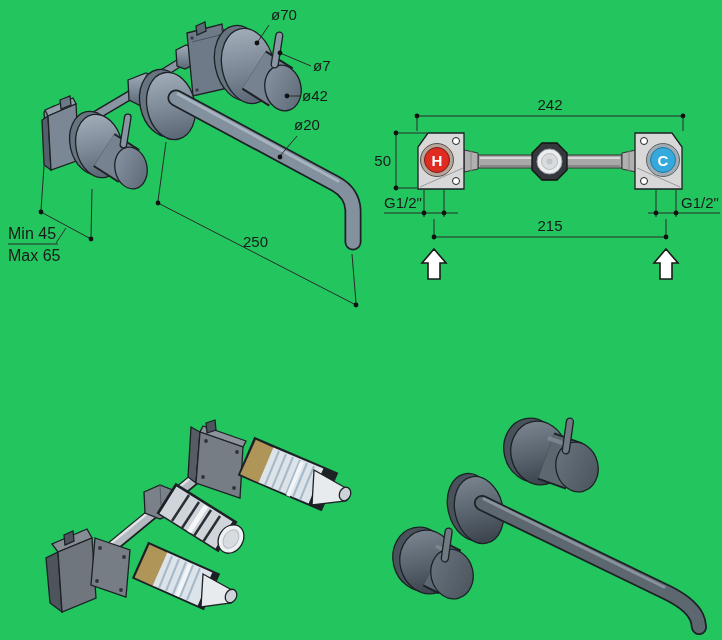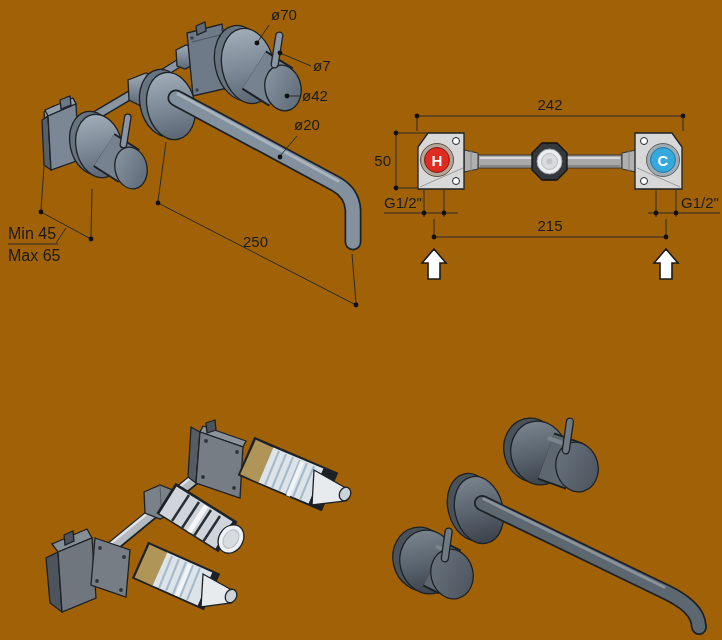--- a/index.html
+++ b/index.html
@@ -1,16 +1,16 @@
 <!DOCTYPE html>
 <html><head>
 <meta charset="utf-8">
 <style>
   html,body{margin:0;padding:0;background:#ffffff;}
-  .page{position:relative;width:722px;height:640px;background:#a16207;overflow:hidden;
+  .page{position:relative;width:722px;height:640px;background:#22c55e;overflow:hidden;
         font-family:"Liberation Sans",sans-serif;}
   svg{display:block;}
   .dim{stroke:#2b2b2b;stroke-width:1;fill:none;}
   .dimtxt{font-family:"Liberation Sans",sans-serif;font-size:15px;fill:#1a1a1a;}
   .bigtxt{font-family:"Liberation Sans",sans-serif;font-size:16px;fill:#1a1a1a;}
   .hctxt{font-family:"Liberation Sans",sans-serif;font-size:15px;font-weight:bold;fill:#ffffff;text-anchor:middle;}
   .dot{fill:#111;stroke:none;}
   .outl{stroke:#1c2126;stroke-width:1.3;}
   .thin{stroke:#1c2126;stroke-width:1;}
 </style>

